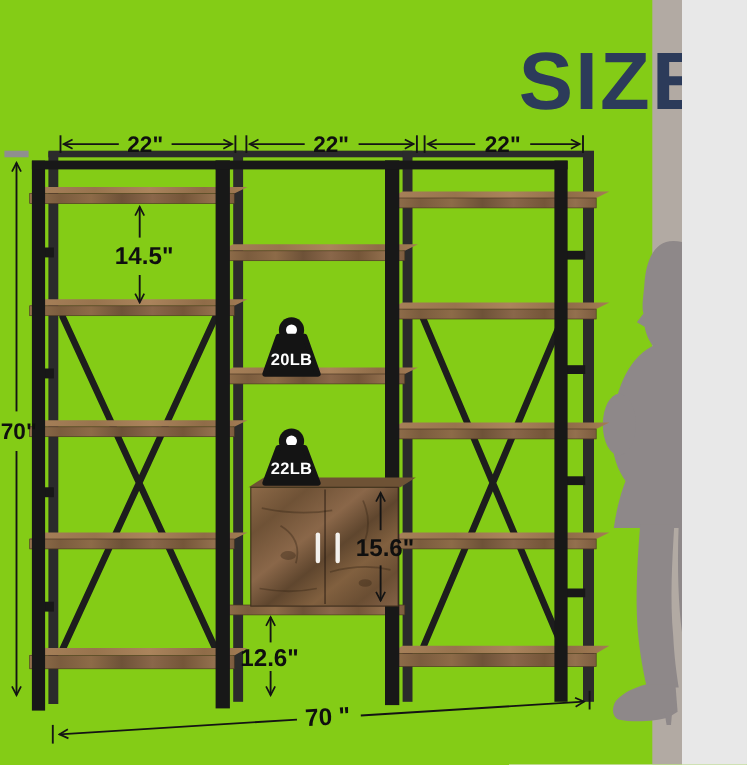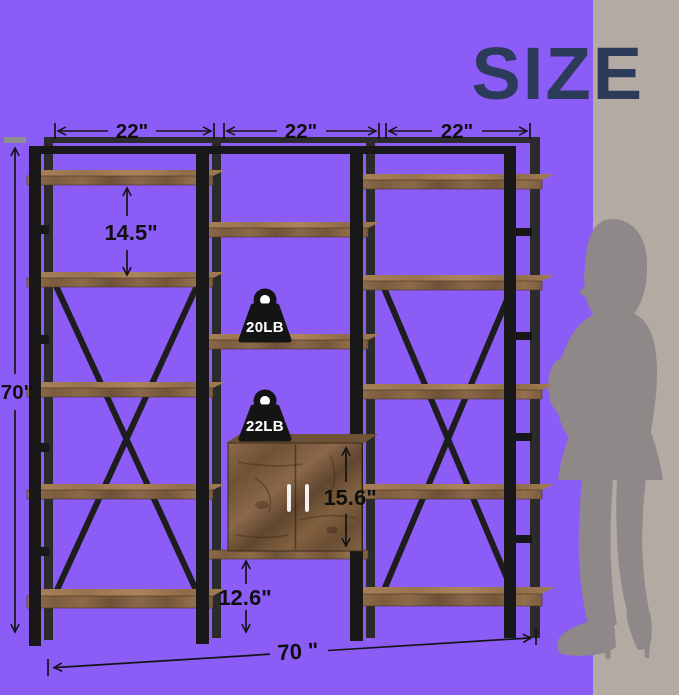--- a/index.html
+++ b/index.html
@@ -1,17 +1,17 @@
 <!DOCTYPE html>
 <html><head>
 <meta charset="utf-8">
 <style>
   html,body{margin:0;padding:0;background:#e8e8e8;}
   .stage{
-    position:relative;width:679px;height:695px;background:#8b5cf6;
+    position:relative;width:620px;height:695px;background:#84cc16;
     overflow:hidden;font-family:"Liberation Sans",sans-serif;
   }
   svg{display:block;}
   .dimline{stroke:#141414;stroke-width:1.7;fill:none;}
   .tick{stroke:#141414;stroke-width:1.7;}
   .dimtxt{font-family:"Liberation Sans",sans-serif;font-weight:bold;fill:#0f0f0f;}
   .sz20{font-size:20.5px;}
   .sz22{font-size:22px;}
   .weighttxt{font-family:"Liberation Sans",sans-serif;font-weight:bold;fill:#ffffff;font-size:15px;letter-spacing:.3px;}
   .sizetitle{font-family:"Liberation Sans",sans-serif;font-weight:bold;font-size:74px;letter-spacing:2px;}

